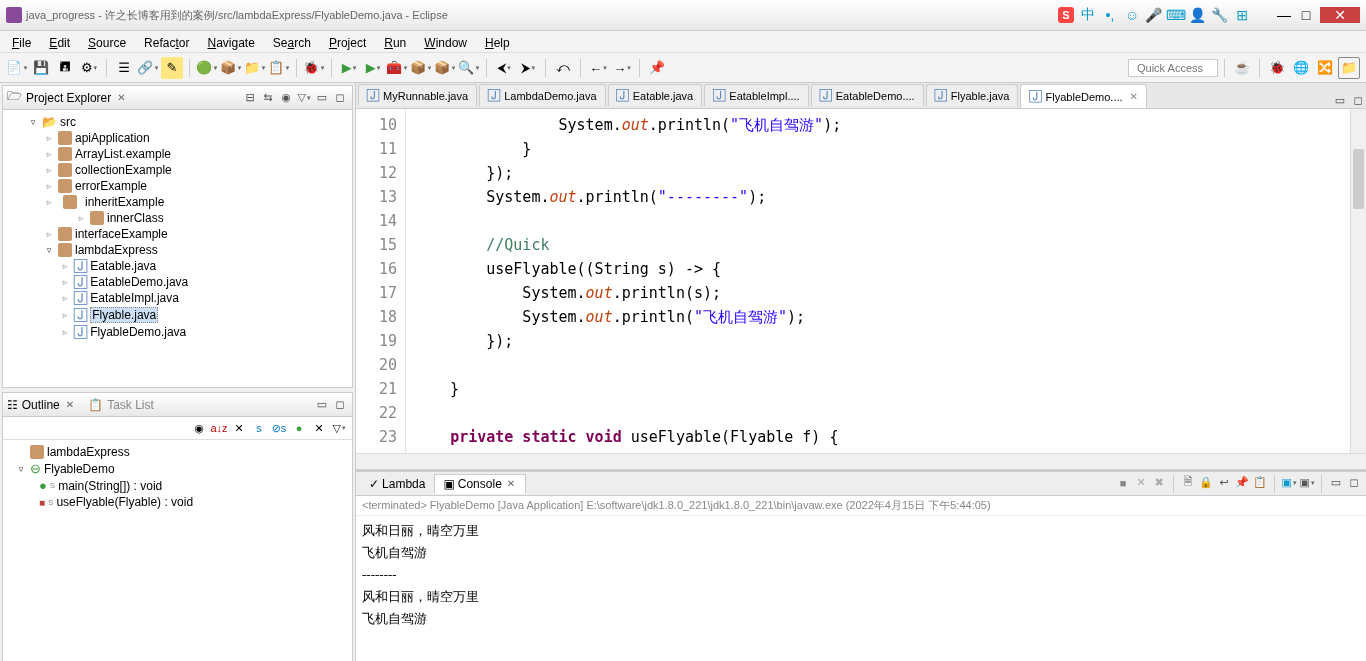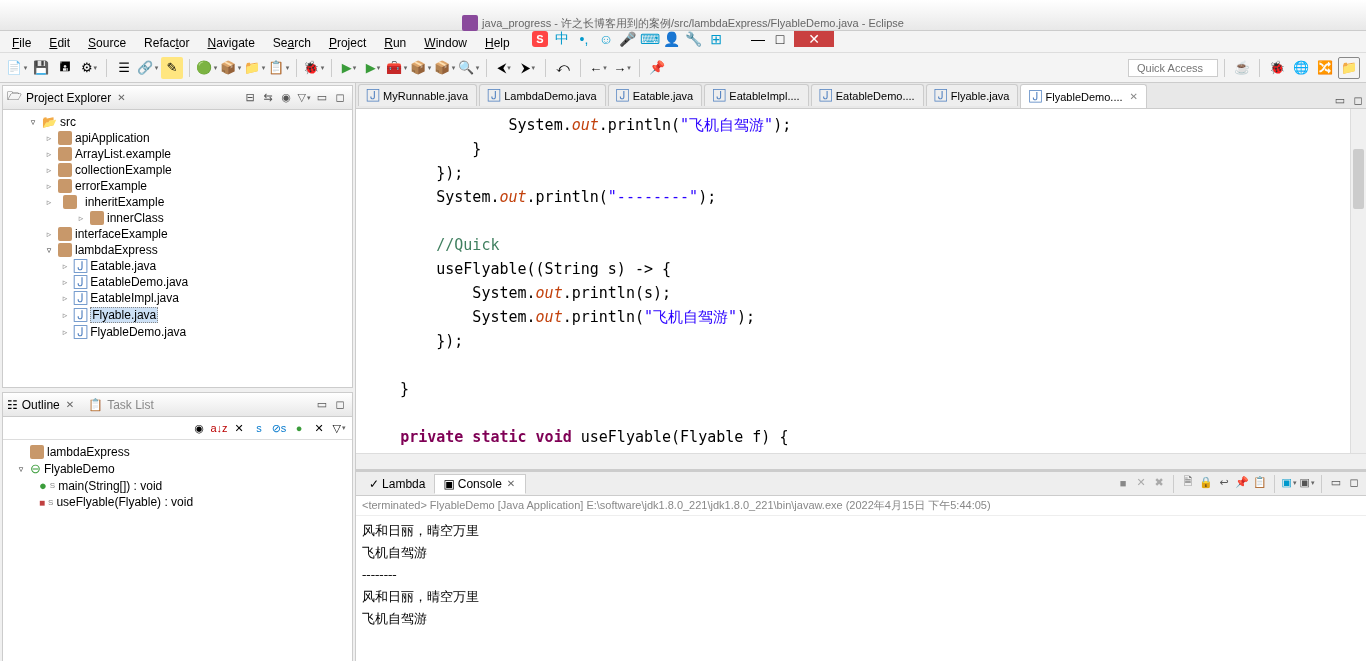--- a/index.html
+++ b/index.html
@@ -1,17 +1,17 @@
 <!DOCTYPE html>
 <html><head>
 <meta charset="utf-8">
 <style>
 * { box-sizing: border-box; margin: 0; padding: 0; }
 body { font-family: "Segoe UI", Tahoma, sans-serif; font-size: 12px; background: #f0f0f0; width: 1366px; height: 661px; overflow: hidden; }
-.title-bar { height: 30px; background: linear-gradient(#fff,#e8e8e8); border-bottom: 1px solid #ccc; display: flex; align-items: center; padding: 15px 6px; justify-content: space-between; flex-direction: column; }
+.title-bar { height: 30px; background: linear-gradient(#fff,#e8e8e8); border-bottom: 1px solid #ccc; display: flex; align-items: center; padding: 15px 6px; justify-content: space-between; }
 .title-bar .left { display: flex; align-items: center; gap: 4px; }
 .title-bar .icon { width: 16px; height: 16px; background: #8a4a9c; border-radius: 2px; }
 .title-text { color: #666; font-size: 11px; }
 .tray { display: flex; align-items: center; gap: 6px; }
 .tray-icon { width: 16px; height: 16px; display: inline-flex; align-items: center; justify-content: center; font-size: 14px; }
 .menu-bar { height: 22px; background: #f4f4f4; display: flex; align-items: flex-end; padding: 0 4px; gap: 2px; border-bottom: 1px solid #ddd; }
 .menu-bar span { padding: 2px 8px; cursor: pointer; }
 .menu-bar u { text-decoration: underline; }
 .toolbar { height: 30px; background: #f4f4f4; border-bottom: 1px solid #ccc; display: flex; align-items: center; padding: 0 6px; gap: 2px; justify-content: space-between; }
 .toolbar-left { display: flex; align-items: center; gap: 2px; }
@@ -332,20 +332,35 @@
               <span>FlyableDemo....</span>
               <span class="tab-x">✕</span>
             </div>
           </div>
         <div class="minmax">
           <span class="small-icon">▭</span>
           <span class="small-icon">◻</span>
         </div>
       </div>
       <div class="editor-body">
+        <div class="gutter" id="gutter">10
+11
+12
+13
+14
+15
+16
+17
+18
+19
+20
+21
+22
+23
+</div>
         <div class="code" id="code">                System.<i class="it">out</i>.println(<span class="str">"飞机自驾游"</span>);
             }
         });
         System.<i class="it">out</i>.println(<span class="str">"--------"</span>);
 
         <span class="cm">//Quick</span>
         useFlyable((String s) -&gt; {
             System.<i class="it">out</i>.println(s);
             System.<i class="it">out</i>.println(<span class="str">"飞机自驾游"</span>);
         });

